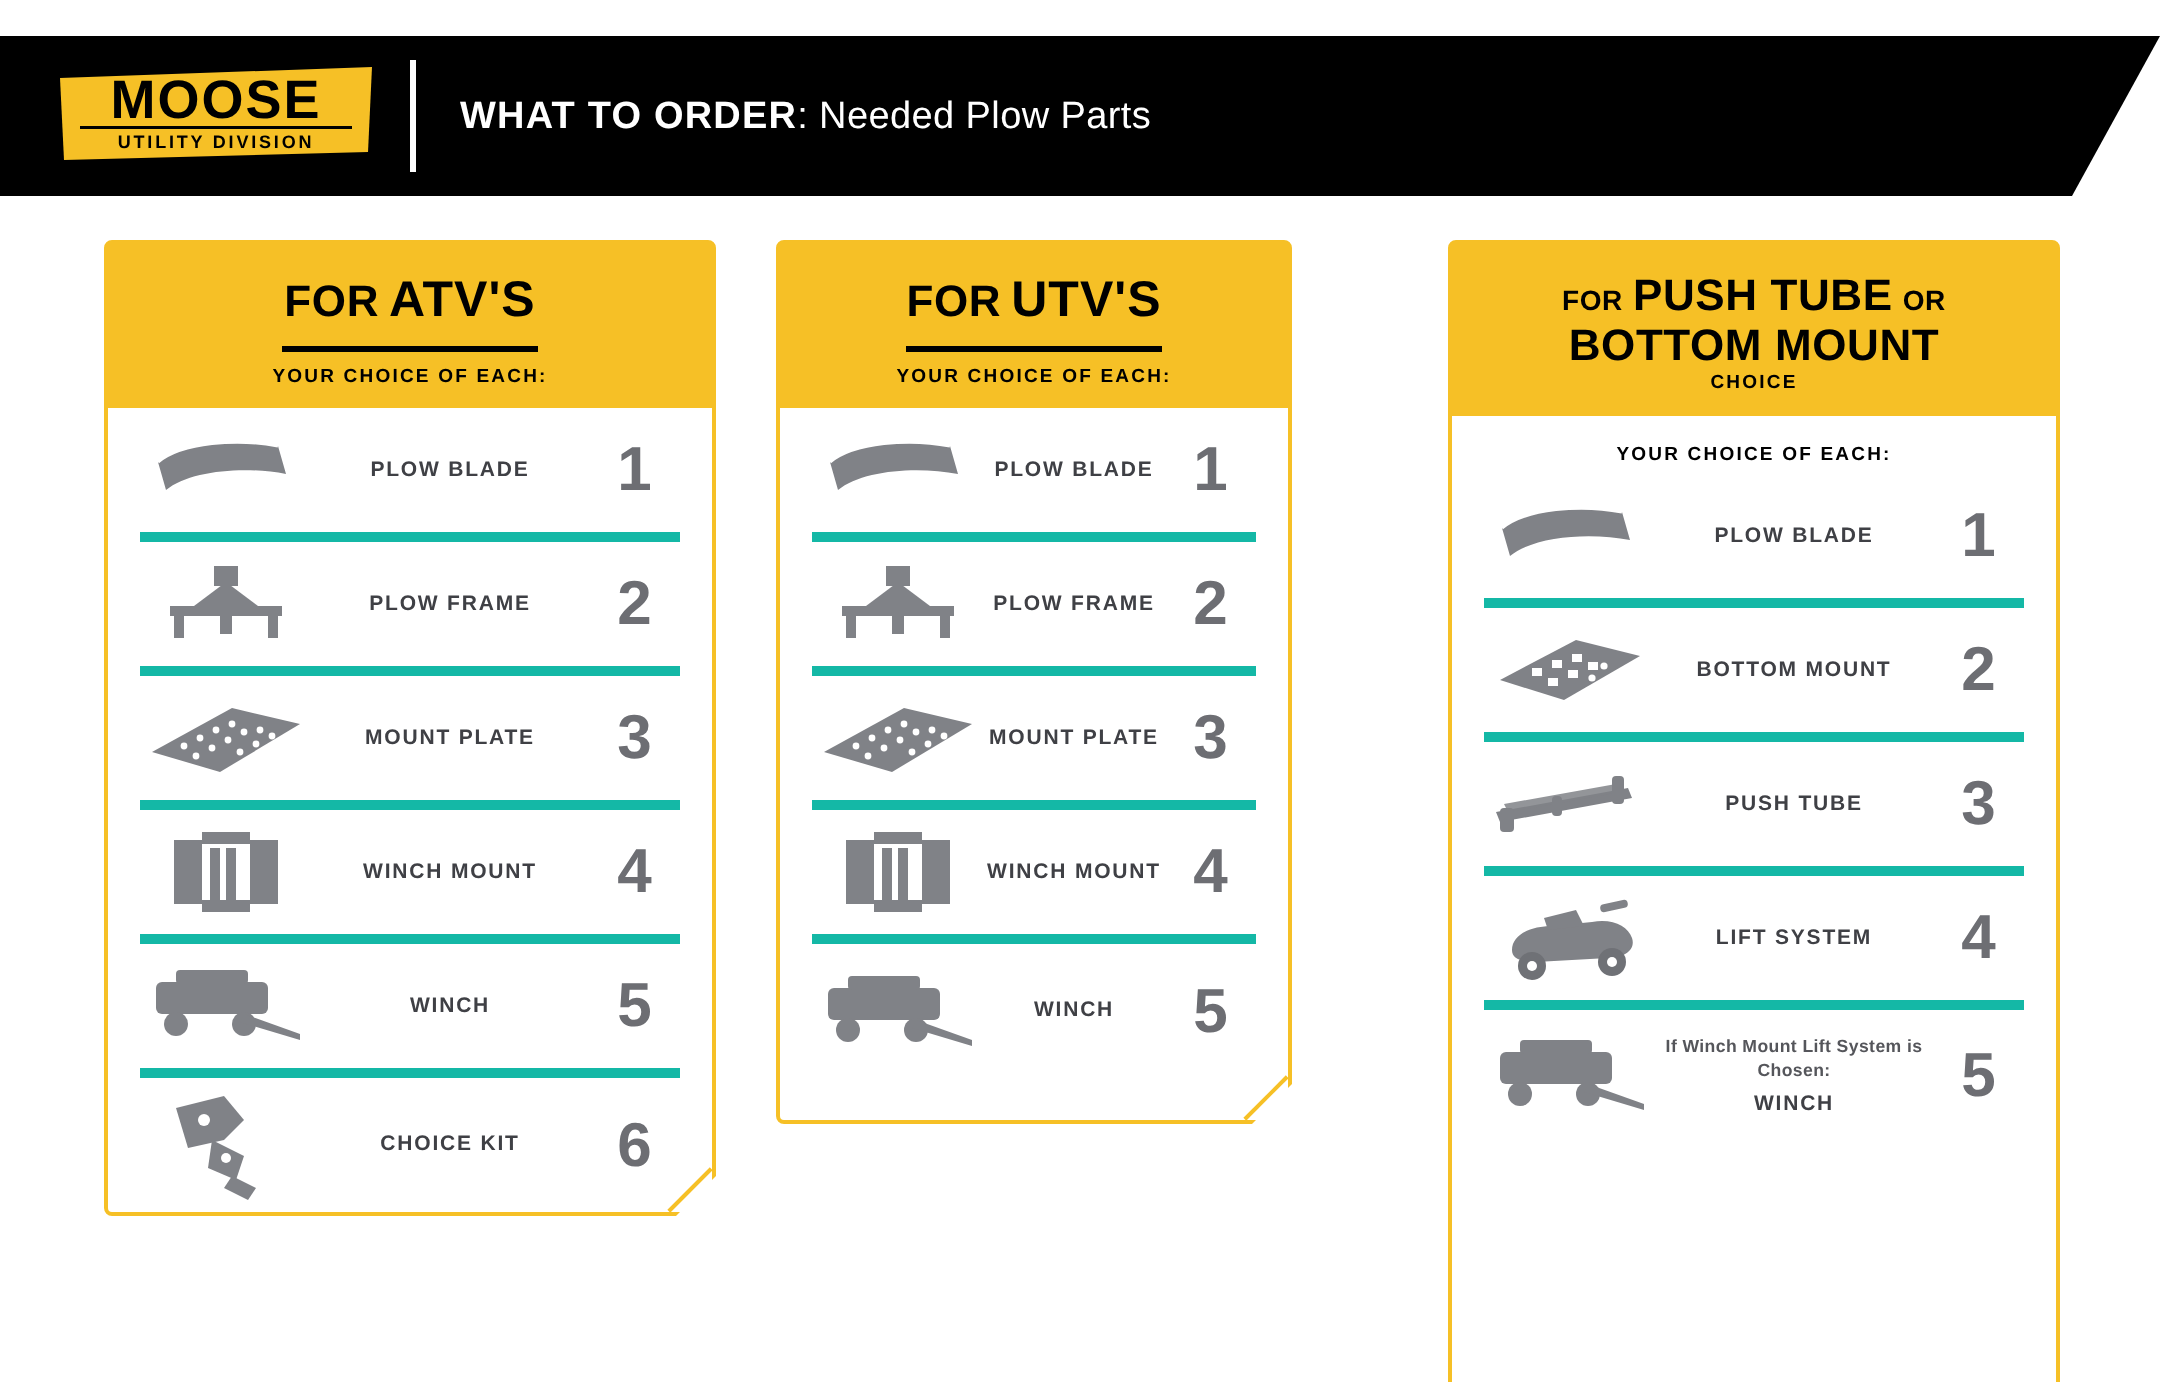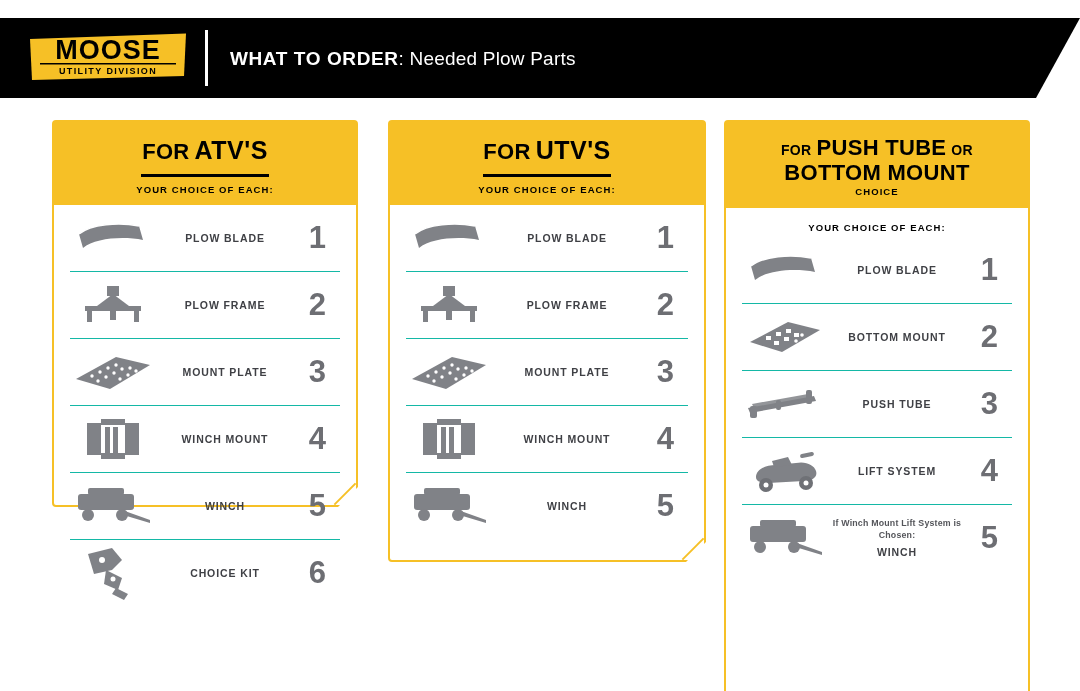--- a/index.html
+++ b/index.html
@@ -120,21 +120,21 @@
     font-weight: bold;
     letter-spacing: 1.1px;
     color: #000;
     padding: 14px 0 4px 0;
   }
 
   .rows { padding: 0 16px; }
   .row {
     display: flex;
     align-items: center;
-    border-bottom: 1px solid #14b8a6;
+    border-bottom: 5px solid #14b8a6;
     height: 67px;
   }
   .row:last-child { border-bottom: none; }
   .row .thumb {
     width: 86px;
     flex: 0 0 86px;
     display: flex;
     align-items: center;
     justify-content: center;
   }
@@ -160,22 +160,22 @@
     width: 46px;
     flex: 0 0 46px;
     text-align: center;
     font-size: 31px;
     font-weight: bold;
     color: #6d6e73;
     letter-spacing: -0.5px;
   }
 
   
-  #card-atv  { left: 52px;  top: 120px; width: 306px; height: 387px; }
-  #card-utv  { left: 388px; top: 120px; width: 318px; height: 442px; }
+  #card-atv  { left: 52px;  top: 120px; width: 306px; height: 488px; }
+  #card-utv  { left: 388px; top: 120px; width: 258px; height: 442px; }
   #card-push { left: 724px; top: 120px; width: 306px; height: 599px; }
 
   .grey { fill: #808287; }
   .grey-d { fill: #6f7176; }
 </style>
 </head>
 <body>
 
 <div id="page">
 

